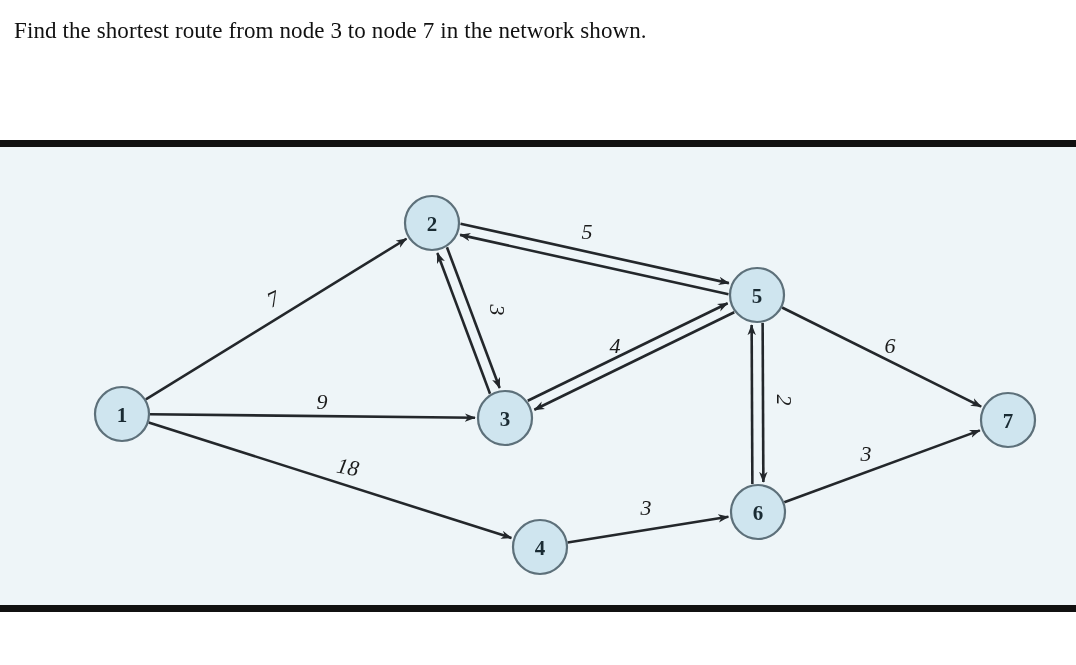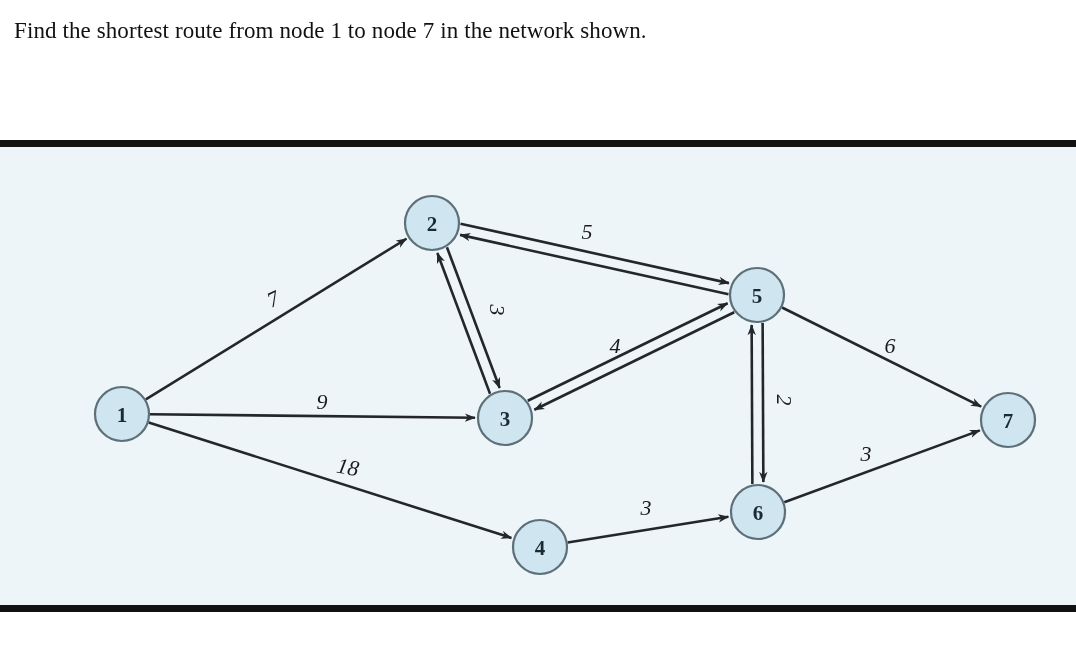--- a/index.html
+++ b/index.html
@@ -75,21 +75,21 @@
     font-size: 22px;
     font-style: italic;
     fill: #1b1b1b;
     text-anchor: middle;
     dominant-baseline: central;
   }
 </style>
 </head>
 <body>
 
-<div id="question-text">Find the shortest route from node 1 to node 7 in the network shown.</div>
+<div id="question-text">Find the shortest route from node 3 to node 7 in the network shown.</div>
 
 <div id="figure-panel">
   <div class="rule" id="figure-top-rule"></div>
   <div id="figure-canvas-area">
     <svg id="network-svg" width="1076" height="458">
       <defs>
         <marker id="arrowhead" markerWidth="11" markerHeight="9" refX="10.2" refY="4.5" orient="auto" markerUnits="userSpaceOnUse">
           <path d="M 0 0.3 L 11 4.5 L 0 8.7 L 3.1 4.5 Z" fill="#23272b"></path>
         </marker>
       </defs>

